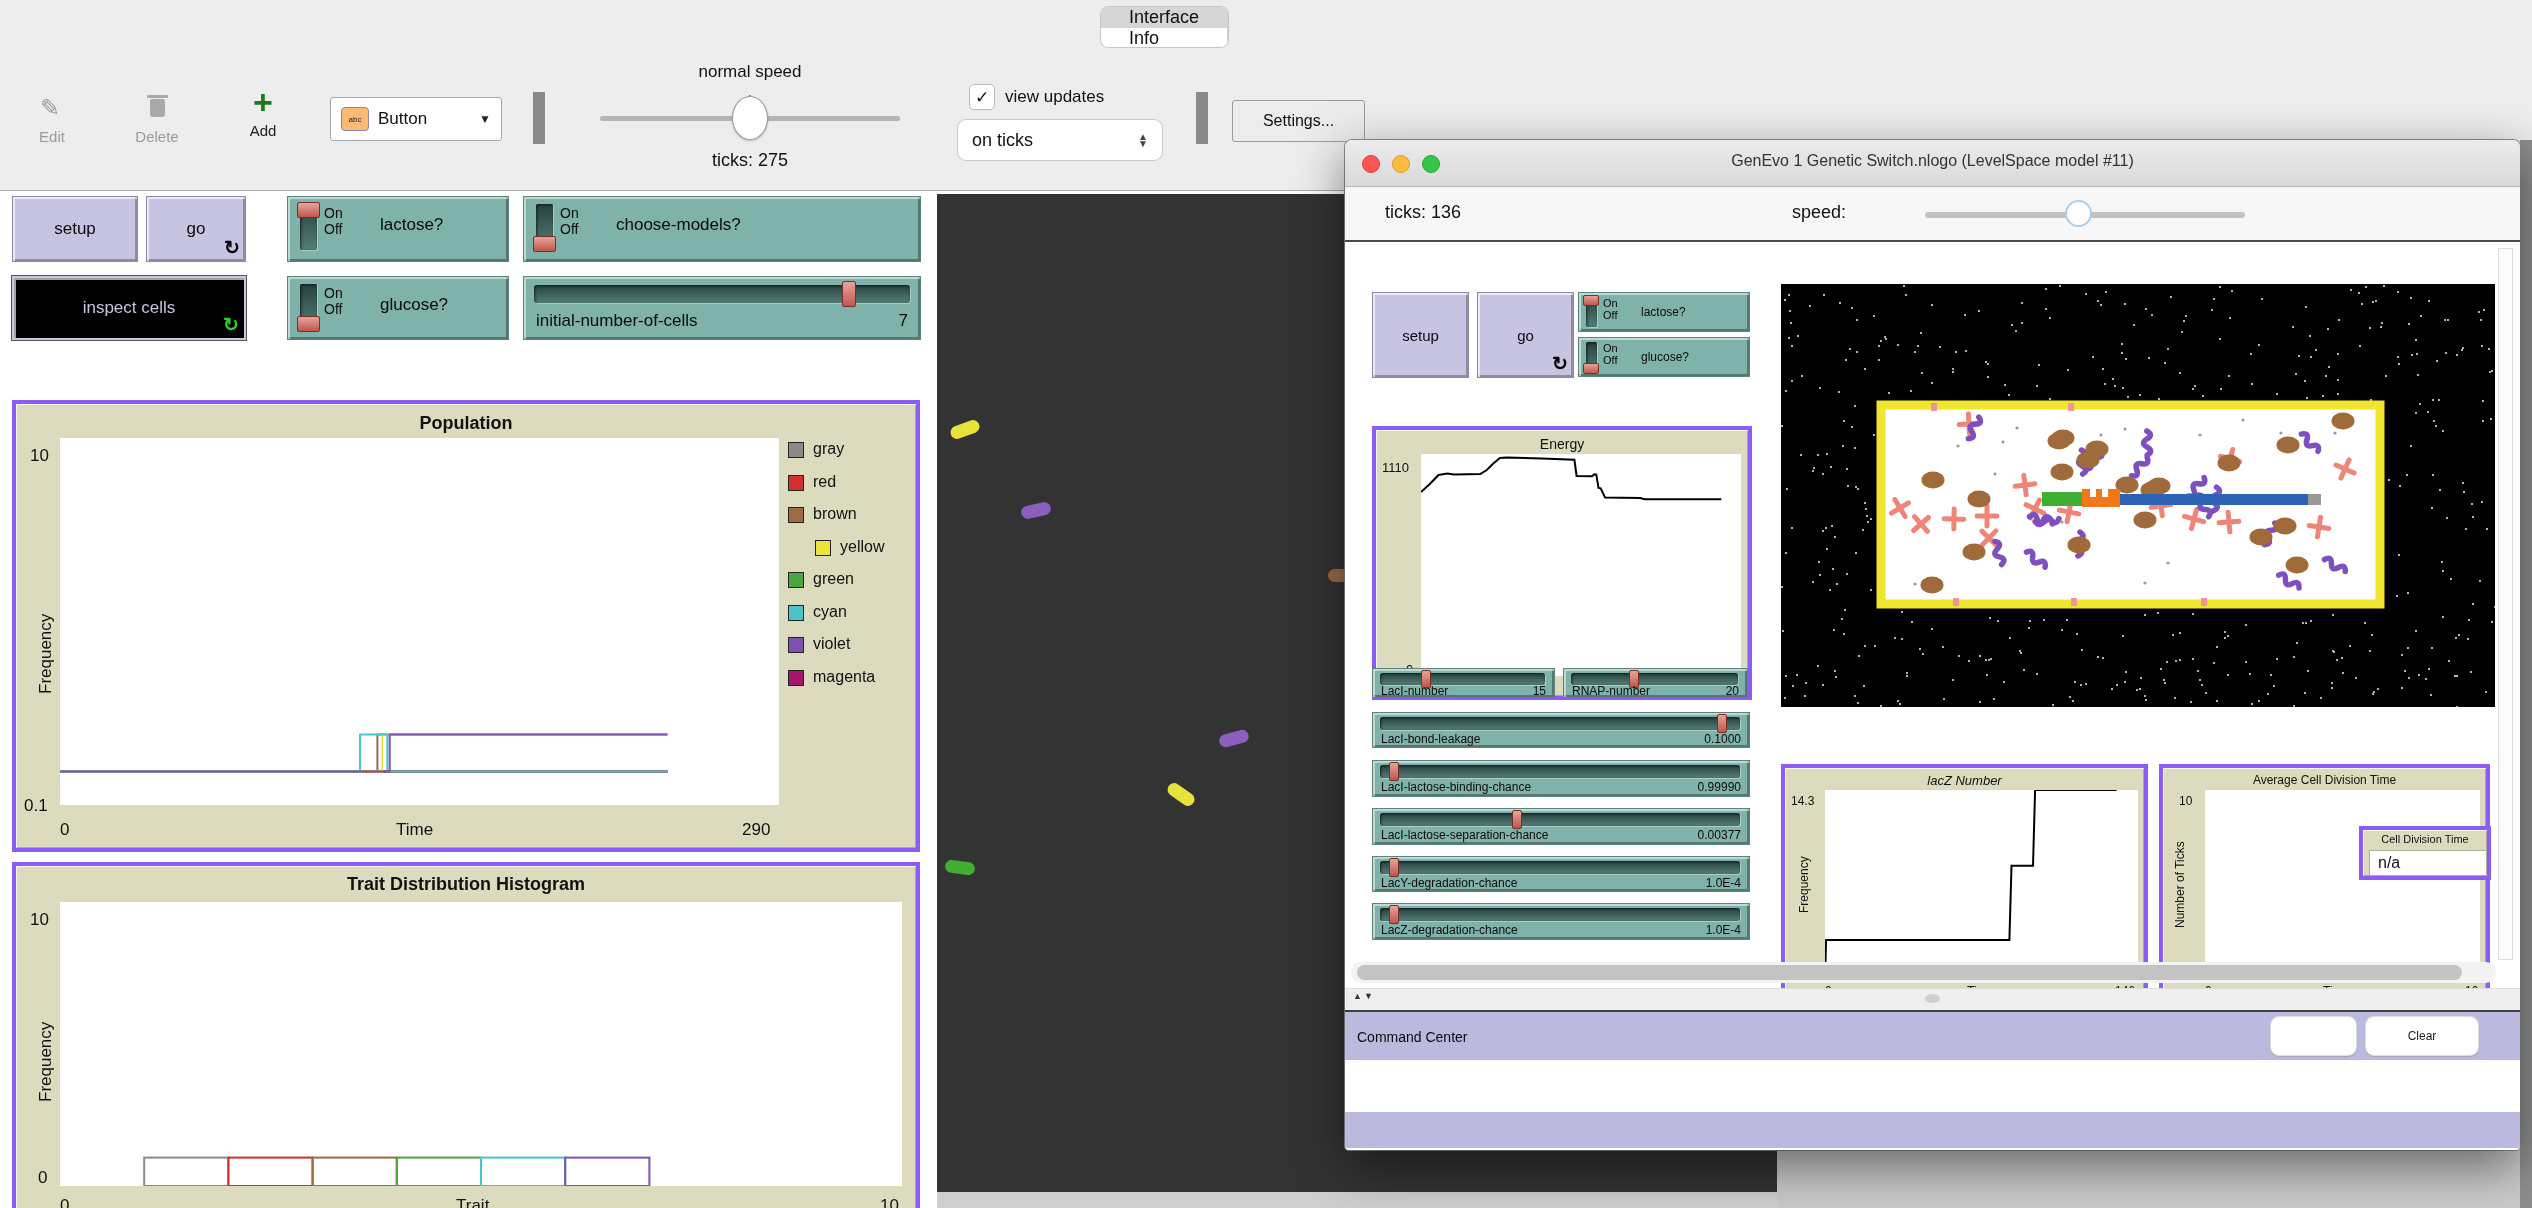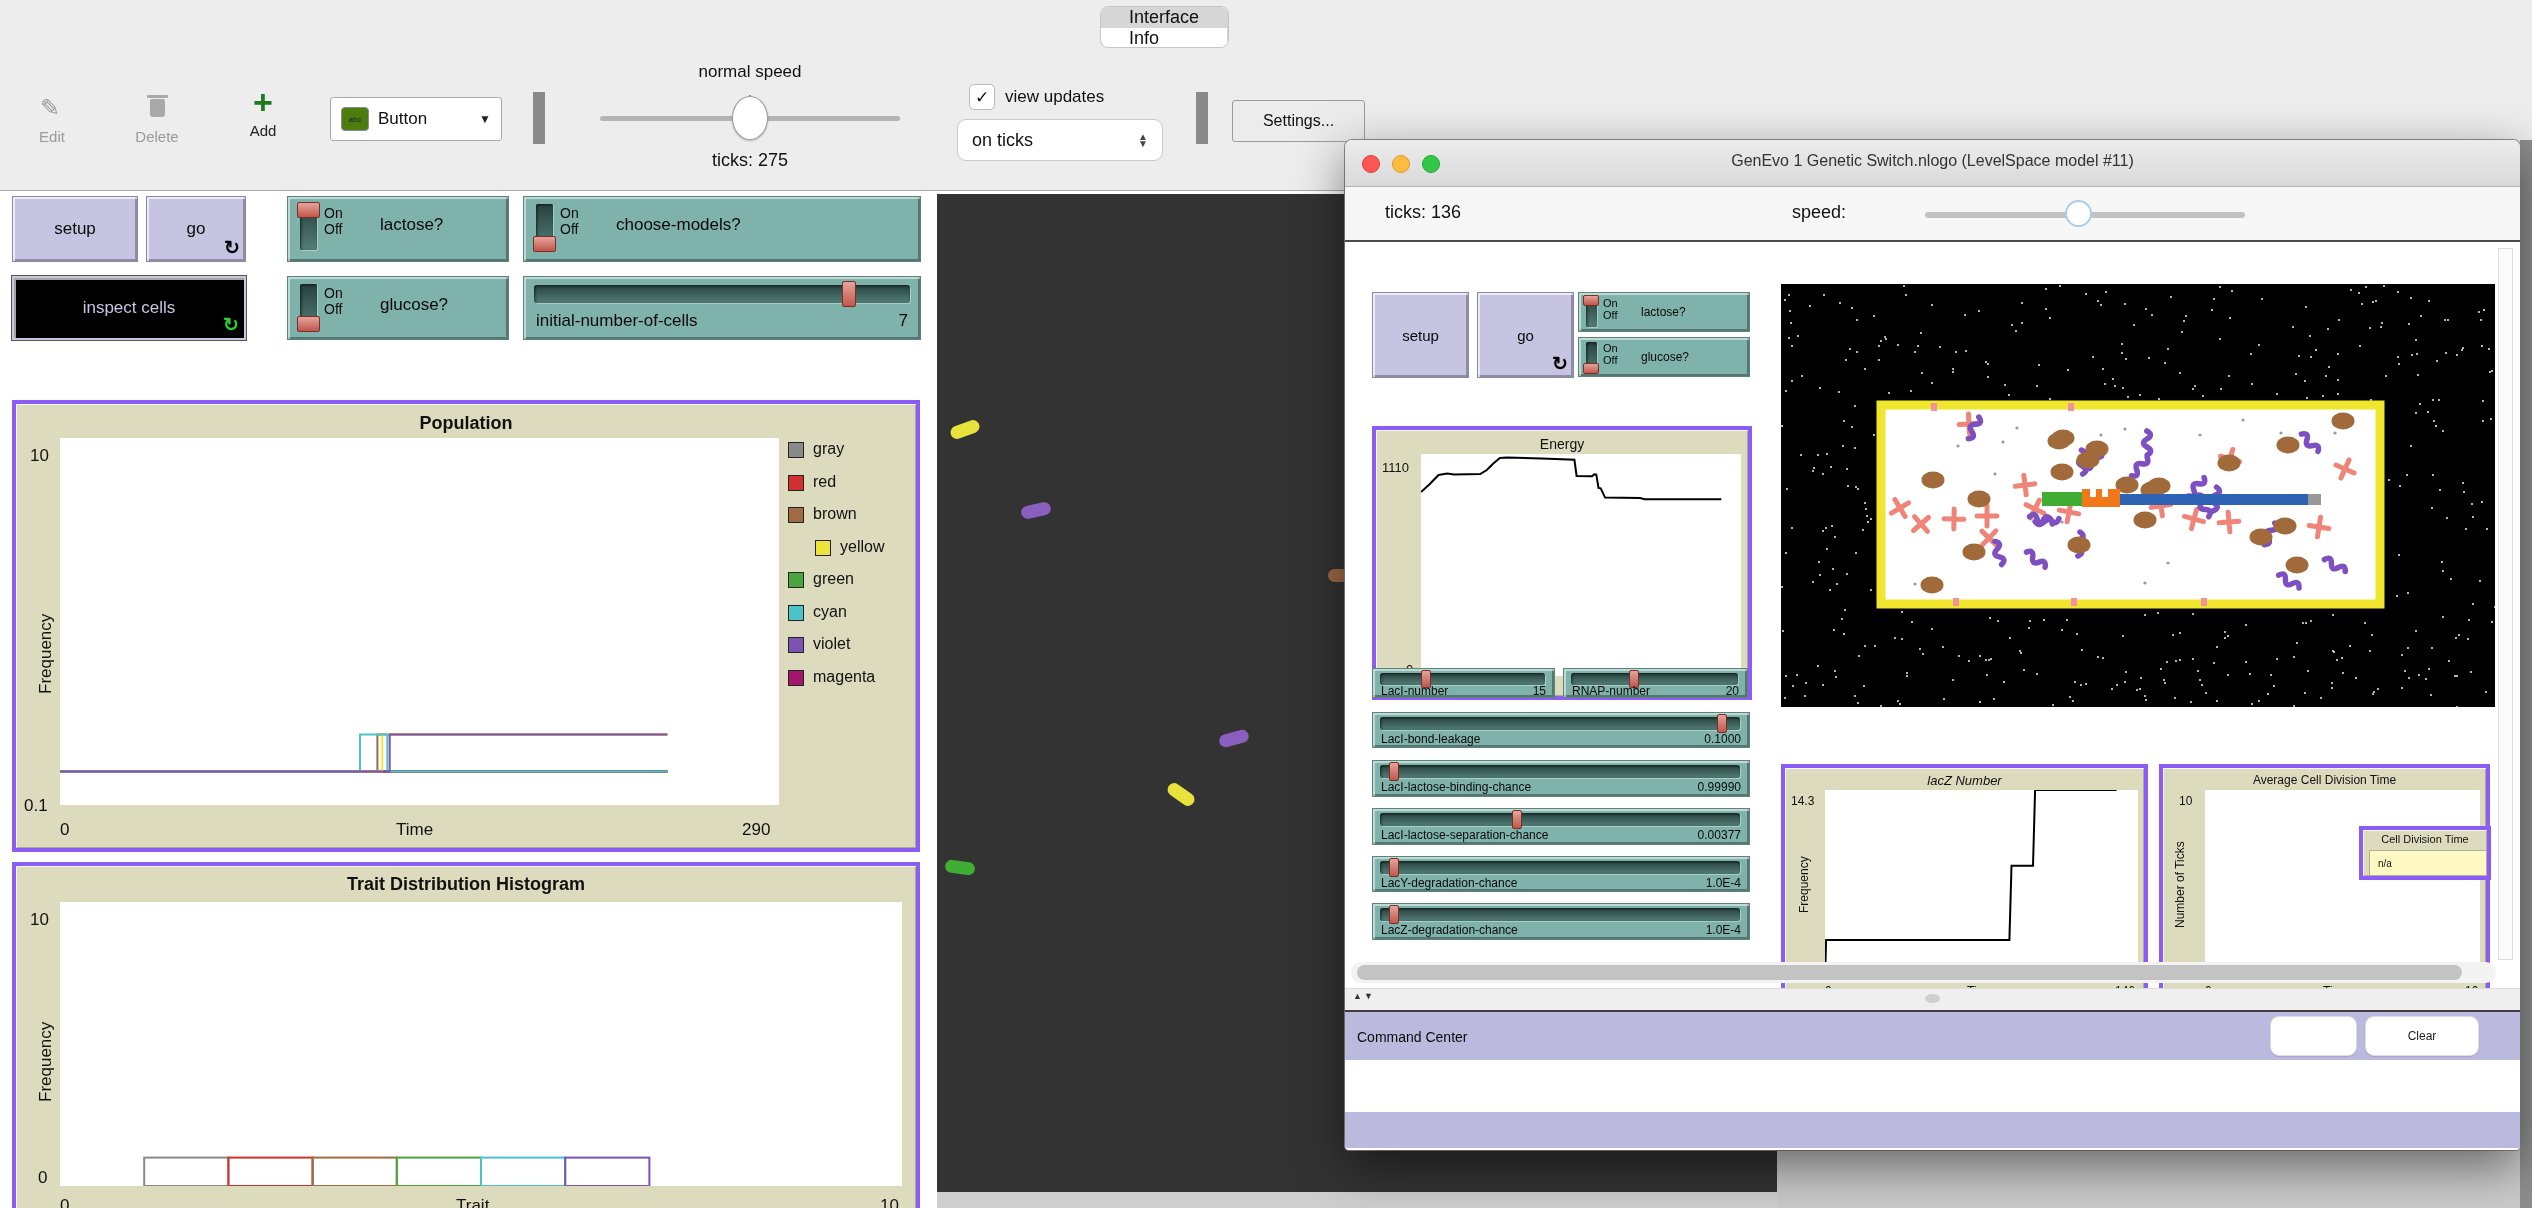--- a/index.html
+++ b/index.html
@@ -9,21 +9,21 @@
   #toolbar{left:0;top:0;width:2532px;height:190px;background:#ededed;border-bottom:1px solid #a8a8a8;}
   #tabs{left:1100px;top:6px;height:40px;display:flex;background:#fff;border:1px solid #c6c6c6;border-radius:8px;overflow:hidden;flex-direction:column;}
   .tab{padding:0 28px;display:flex;align-items:center;font-size:18px;color:#111;border-right:1px solid #d5d5d5;cursor:default;}
   .tab:last-child{border-right:none;}
   .tab.active{background:#d6d6d6;}
   .tool-ico{width:40px;height:40px;display:flex;align-items:center;justify-content:center;}
   .tool-lbl{font-size:15px;color:#9a9a9a;text-align:center;}
   .tool-lbl.dark{color:#222;}
   .sep{width:12px;background:#8a8a8a;}
   #widget-dd{left:330px;top:97px;width:172px;height:44px;background:#fff;border:1px solid #a9a9a9;border-radius:3px;display:flex;align-items:center;gap:9px;padding:0 10px;box-sizing:border-box;}
-  .dd-ico{width:26px;height:22px;background:#4d7c0f;border:1px solid #8a88a6;border-radius:4px;font-size:8px;display:flex;align-items:center;justify-content:center;color:#222;}
+  .dd-ico{width:26px;height:22px;background:#fdba74;border:1px solid #8a88a6;border-radius:4px;font-size:8px;display:flex;align-items:center;justify-content:center;color:#222;}
   #speed-track{left:600px;top:116px;width:300px;height:5px;background:#b4b4b4;border-radius:3px;}
   #speed-tick{left:749px;top:95px;width:2px;height:18px;background:#8b8b8b;}
   #speed-knob{left:732px;top:96px;width:34px;height:42px;background:#fff;border:1px solid #9c9c9c;border-radius:50%;box-shadow:0 1px 2px rgba(0,0,0,.25);}
   .checkbox{width:24px;height:24px;background:#fff;border:1px solid #bbb;border-radius:5px;display:flex;align-items:center;justify-content:center;font-size:17px;color:#111;}
   #onticks{left:957px;top:119px;width:206px;height:42px;background:#fff;border:1px solid #c9c9c9;border-radius:9px;display:flex;align-items:center;justify-content:space-between;padding:0 14px;box-sizing:border-box;}
   .chevrons{display:flex;flex-direction:column;line-height:7px;font-size:10px;color:#444;}
   #settings-btn{left:1232px;top:100px;width:131px;height:40px;background:#ececec;border:1px solid #9c9c9c;border-radius:3px;display:flex;align-items:center;justify-content:center;font-size:16px;color:#111;}
   
   .nl-btn{background:#c7c4e2;border:1px solid #8a88a6;box-shadow:inset 2px 2px 0 rgba(255,255,255,.65),inset -2px -2px 0 rgba(0,0,0,.28);display:flex;align-items:center;justify-content:center;font-size:17px;color:#0a0a0a;box-sizing:border-box;}
   .nl-btn .forever{position:absolute;right:5px;bottom:2px;font-size:19px;font-weight:bold;color:#000;}
@@ -875,21 +875,21 @@
       <div class="plot-title" style="top:5px;font-size:12px;">Average Cell Division Time</div>
       <div class="plot-white" style="left:42px;top:22px;width:275px;height:190px;"></div>
       <div class="axis" style="left:16px;top:26px;font-size:12px;">10</div>
       <div class="axis" style="left:24px;top:200px;font-size:12px;">0</div>
       <div class="axis rot" style="left:10px;top:160px;font-size:12px;">Number of Ticks</div>
       <div class="axis" style="left:42px;top:216px;font-size:12px;">0</div>
       <div class="axis" style="left:160px;top:216px;font-size:12px;">Time</div>
       <div class="axis" style="left:302px;top:216px;font-size:12px;">10</div>
       <div class="abs plot-panel" style="left:196px;top:16px;width:132px;height:54px;">
         <div style="position:absolute;top:3px;width:100%;text-align:center;font-size:11px;color:#111;white-space:nowrap;overflow:hidden;">Cell Division Time</div>
-        <div style="position:absolute;left:6px;top:20px;width:118px;height:26px;background:#fef9c3;border:1px solid #b0b09a;font-size:10px;color:#111;display:flex;align-items:center;padding-left:8px;box-sizing:border-box;">n/a</div>
+        <div style="position:absolute;left:6px;top:20px;width:118px;height:26px;background:#ffffff;border:1px solid #b0b09a;font-size:16px;color:#111;display:flex;align-items:center;padding-left:8px;box-sizing:border-box;">n/a</div>
       </div>
     </div>
 
     <div class="abs" id="win-vscroll"></div>
     <div class="abs" id="win-hscroll"></div>
     <div class="abs" id="win-hthumb"></div>
     <div class="abs" id="splitter"></div>
     <div class="abs" id="split-arrows">▲▼</div>
     <div class="abs" id="split-handle"></div>
 

